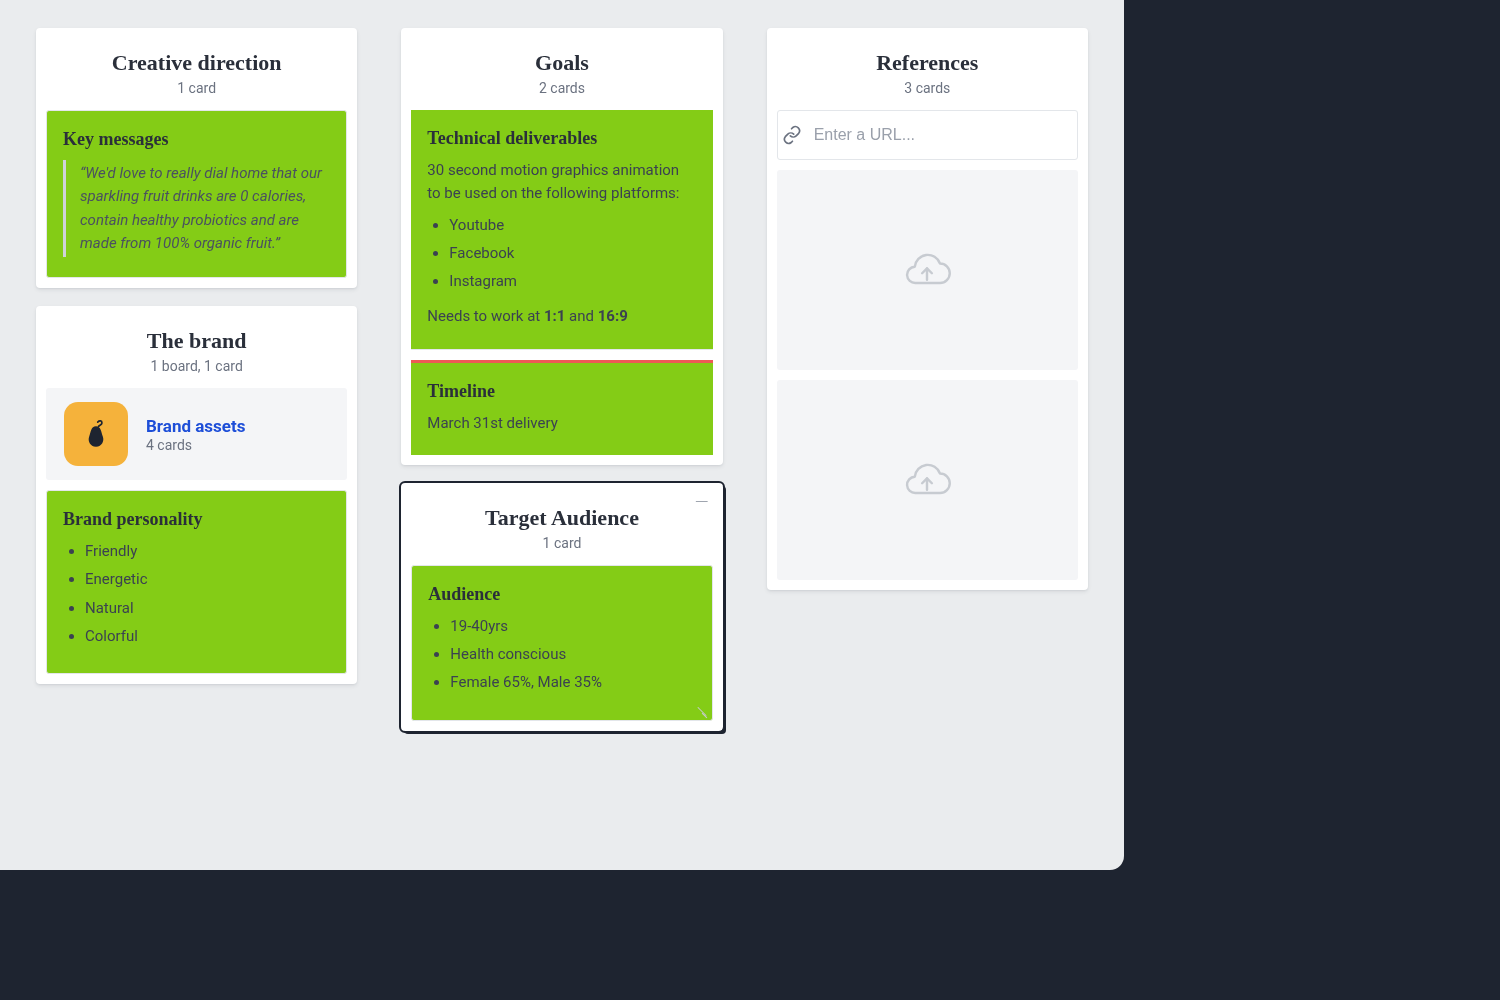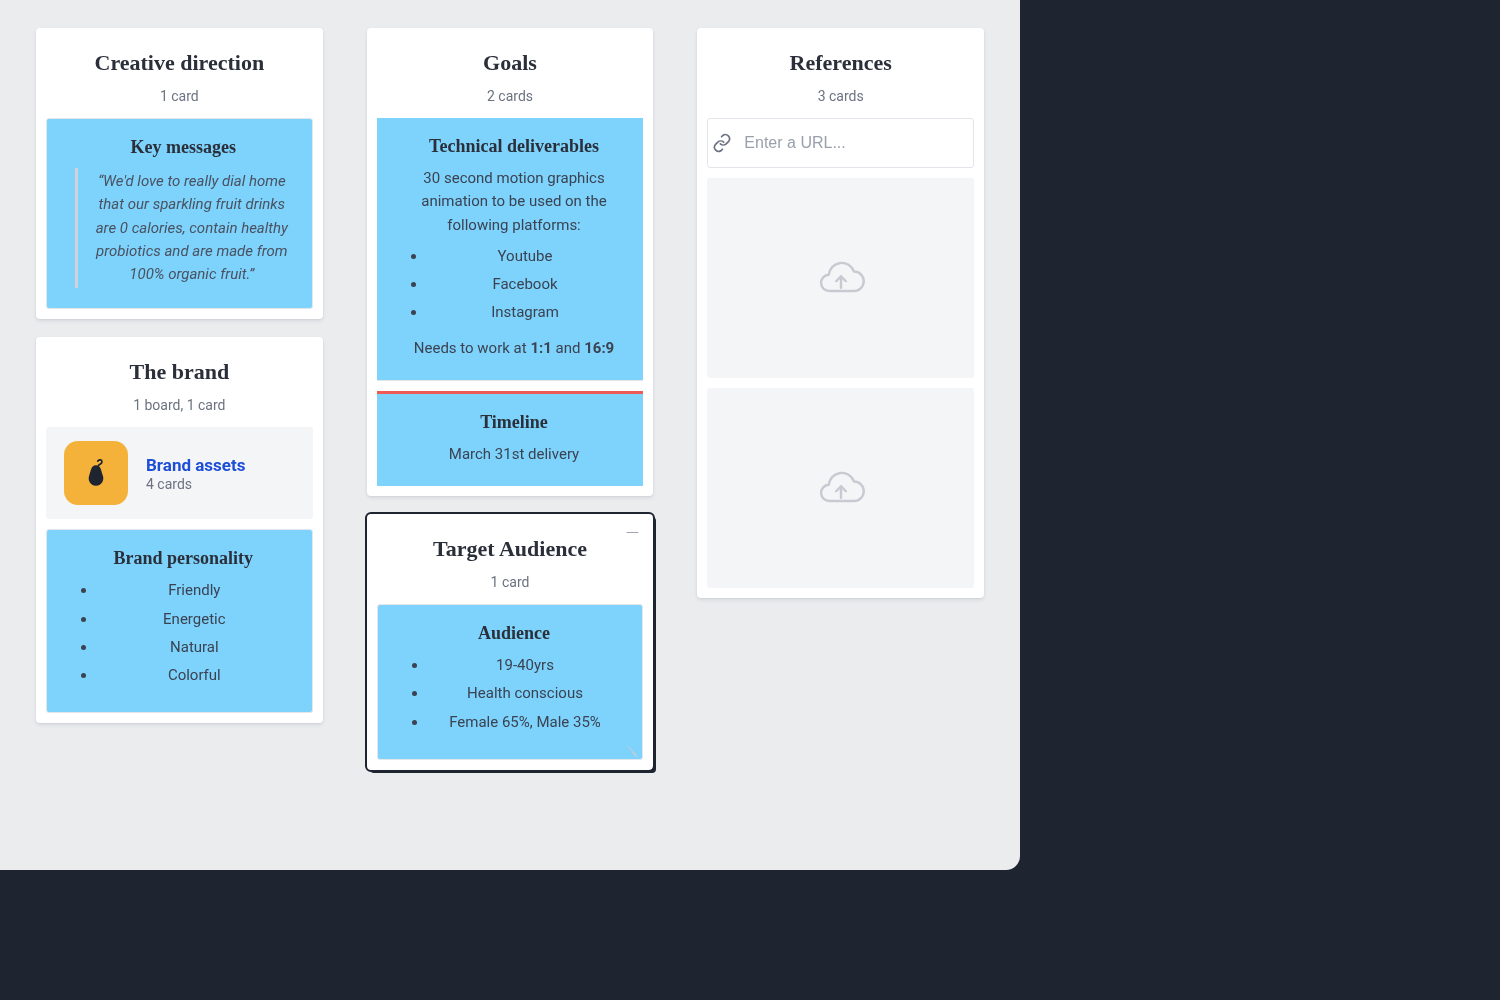--- a/index.html
+++ b/index.html
@@ -4,21 +4,21 @@
 <style>
   * { box-sizing: border-box; margin: 0; padding: 0; }
   html, body { width: 1500px; height: 1000px; }
   body {
     font-family: -apple-system, BlinkMacSystemFont, "Segoe UI", Roboto, Helvetica, Arial, sans-serif;
     background: #1e2430;
     overflow: hidden;
   }
   .canvas {
     position: relative;
-    width: 1020px;
+    width: 1124px;
     height: 870px;
     background: #eaecee;
     border-bottom-right-radius: 14px;
     padding: 28px 36px;
     display: flex;
     gap: 44px;
     align-items: flex-start;
   }
   .col { display: flex; flex-direction: column; gap: 18px; width: 356px; }
   .panel {
@@ -31,34 +31,33 @@
     outline: 2px solid #1e2430;
     box-shadow: 3px 3px 0 #1e2430;
   }
   .panel-head { text-align: center; padding: 4px 8px 14px 8px; }
   .panel-title {
     font-family: Georgia, "Times New Roman", serif;
     font-weight: 700;
     font-size: 22px;
     color: #2a2f3a;
   }
-  .panel-sub { font-size: 14px; color: #6b7280; margin-top: 12px; }
+  .panel-sub { font-size: 14px; color: #6b7280; margin-top: 4px; }
   .minus {
     position: absolute;
     top: 10px; right: 14px;
     font-size: 18px; color: #9aa0ab; font-weight: 300;
     line-height: 1;
   }
 
   .card {
     border: 1px solid #e3e6ea;
     border-radius: 3px;
-    padding: 18px 20px 20px 28px;
-    background: #7dd3fc;
-    text-align: center;
+    padding: 18px 20px 20px 16px;
+    background: #84cc16;
   }
   .card + .card { margin-top: 10px; }
   .card-title {
     font-family: Georgia, "Times New Roman", serif;
     font-weight: 700;
     font-size: 18px;
     color: #2a2f3a;
     margin-bottom: 10px;
   }
   .card-body, .card-body li { font-size: 15px; color: #3b4251; line-height: 1.55; }

